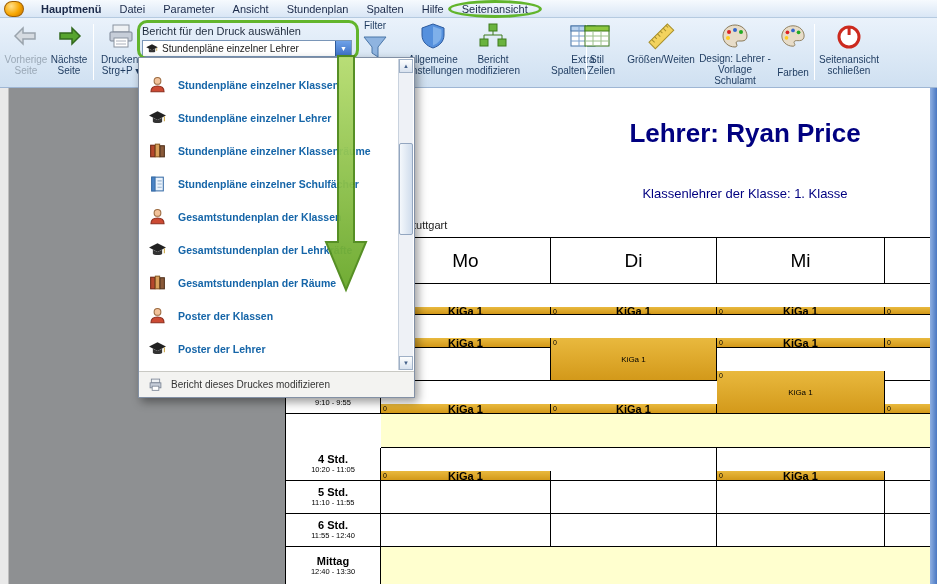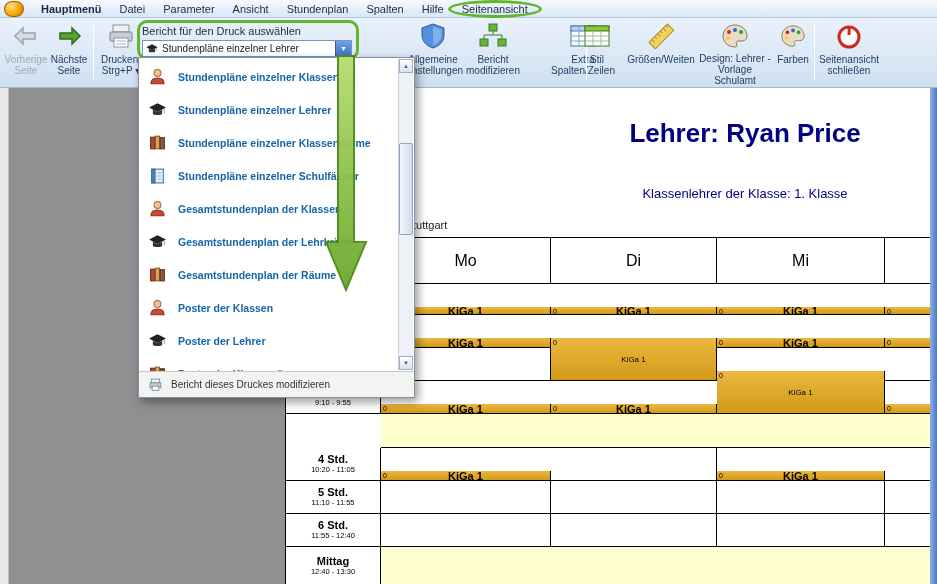--- a/index.html
+++ b/index.html
@@ -69,39 +69,39 @@
   .page-fragment { position:absolute; top:131px; left:128px; font-size:11px; color:#1a1a1a; }
   
   .ttable {
     position:absolute; left:0; top:149px; width:769px;
     display:grid;
     grid-template-columns:95px 170px 166px 168px 170px;
     grid-template-rows:46px 31px 33px 33px 33px 34px 33px 33px 33px 38px;
     border-top:1px solid #000; border-left:1px solid #000; background:#fff;
   }
   .cell { border-right:1px solid #000; border-bottom:1px solid #000; background:#fff; }
-  .cell.day { display:flex; align-items:center; justify-content:center; font-size:16px; color:#000; }
+  .cell.day { display:flex; align-items:center; justify-content:center; font-size:19px; color:#000; }
   .cell.gold {
     background:linear-gradient(180deg,#e9b93e,#d3991a);
     position:relative; display:flex; align-items:center; justify-content:center;
     font-weight:bold; font-size:11px; color:#000;margin-top:23px;
   }
   .cell.gold.small { font-weight:normal; font-size:8px; }
   .sup { position:absolute; top:1px; left:2px; font-size:7px; font-weight:normal; line-height:7px; }
   .cell.cream { background:#ffffcf; }
   .cell.tl { display:flex; flex-direction:column; align-items:center; justify-content:center; line-height:1.15; }
   .tn { font-weight:bold; font-size:11px; min-height:12px; }
   .tt { font-size:7.5px; }
   
   .popup {
     position:absolute; left:138px; top:57px; width:277px; height:341px;
     background:#fff; border:1px solid #8290a5; box-shadow:3px 4px 9px rgba(0,0,0,.4);
     z-index:40;
   }
-  .popup-list { position:absolute; left:0; top:0; right:16px; bottom:26px; padding-top:2px; overflow:hidden; }
+  .popup-list { position:absolute; left:0; top:0; right:16px; bottom:26px; padding-top:10px; overflow:hidden; }
   .popup-item {
     height:33px; display:flex; align-items:center; gap:11px; padding-left:9px;
     color:#1565a8; font-weight:bold; font-size:10.5px; white-space:nowrap; cursor:default;
   }
   .popup-item .li-icon { width:19px; height:19px; flex:none; }
   .popup-footer {
     position:absolute; left:0; right:0; bottom:0; height:26px;
     background:#f3f3f1; border-top:1px solid #c9c9c4;
     display:flex; align-items:center; gap:8px; padding-left:9px;
     font-size:10px; color:#333; white-space:nowrap;
@@ -188,20 +188,28 @@
               <path d="M4.6 9.2 V13 C4.6 14.6 13.4 14.6 13.4 13 V9.2 L9 11.4 Z" fill="#333"></path>
               <path d="M15.5 8 V12.5" stroke="#caa53f" fill="none"></path>
             </svg>
         </span>
         <span class="combo-value">Stundenpläne einzelner Lehrer</span>
         <span class="combo-btn">▼</span>
       </div>
     </div>
     <div class="green-box"></div>
 
+    <div class="tbtn" style="left:350px;width:50px;">
+      <span>Filter</span>
+      <span class="tb-icon">
+        <svg width="28" height="26" viewBox="0 0 28 26">
+            <path d="M3 3 H25 L17 13 V23 L11 19 V13 Z" fill="#8fb4e0" stroke="#4a76a8"></path>
+          </svg>
+      </span>
+    </div>
 
     <div class="tbtn" style="left:402px;width:62px;">
       <span class="tb-icon">
         <svg width="28" height="28" viewBox="0 0 28 28">
             <path d="M14 2 L25 6 V13 C25 19.5 20.5 23.8 14 26 C7.5 23.8 3 19.5 3 13 V6 Z" fill="#5590dd" stroke="#2c5a9e"></path>
             <path d="M14 4.5 L22.5 7.6 V13 C22.5 18 19 21.5 14 23.4 Z" fill="#7fb0ea"></path>
           </svg>
       </span>
       <span>Allgemeine</span>
       <span>Einstellungen</span>
@@ -264,21 +272,21 @@
             <circle cx="9" cy="10" r="2" fill="#dd2222"></circle>
             <circle cx="15" cy="8" r="2" fill="#3366cc"></circle>
             <circle cx="21" cy="10" r="2" fill="#22aa22"></circle>
             <circle cx="8" cy="16" r="2" fill="#ffcc22"></circle>
           </svg>
       </span>
       <span>Design: Lehrer -</span>
       <span>Vorlage Schulamt</span>
     </div>
 
-    <div class="tbtn" style="left:774px;width:38px;">
+    <div class="tbtn" style="left:774px;width:38px;gap:13px;">
       <span class="tb-icon">
         <svg width="28" height="26" viewBox="0 0 30 28">
             <path d="M15 3 C8 3 3 8 3 14 C3 20 8 25 15 25 C17 25 17.5 23.5 16.5 22 C15.5 20.5 16.5 19 18.5 19 L22 19 C25 19 27 17 27 14 C27 8 22 3 15 3 Z" fill="#e7dcc8" stroke="#8a7a5a"></path>
             <circle cx="9" cy="10" r="2" fill="#dd2222"></circle>
             <circle cx="15" cy="8" r="2" fill="#3366cc"></circle>
             <circle cx="21" cy="10" r="2" fill="#22aa22"></circle>
             <circle cx="8" cy="16" r="2" fill="#ffcc22"></circle>
           </svg>
       </span>
       <span>Farben</span>

